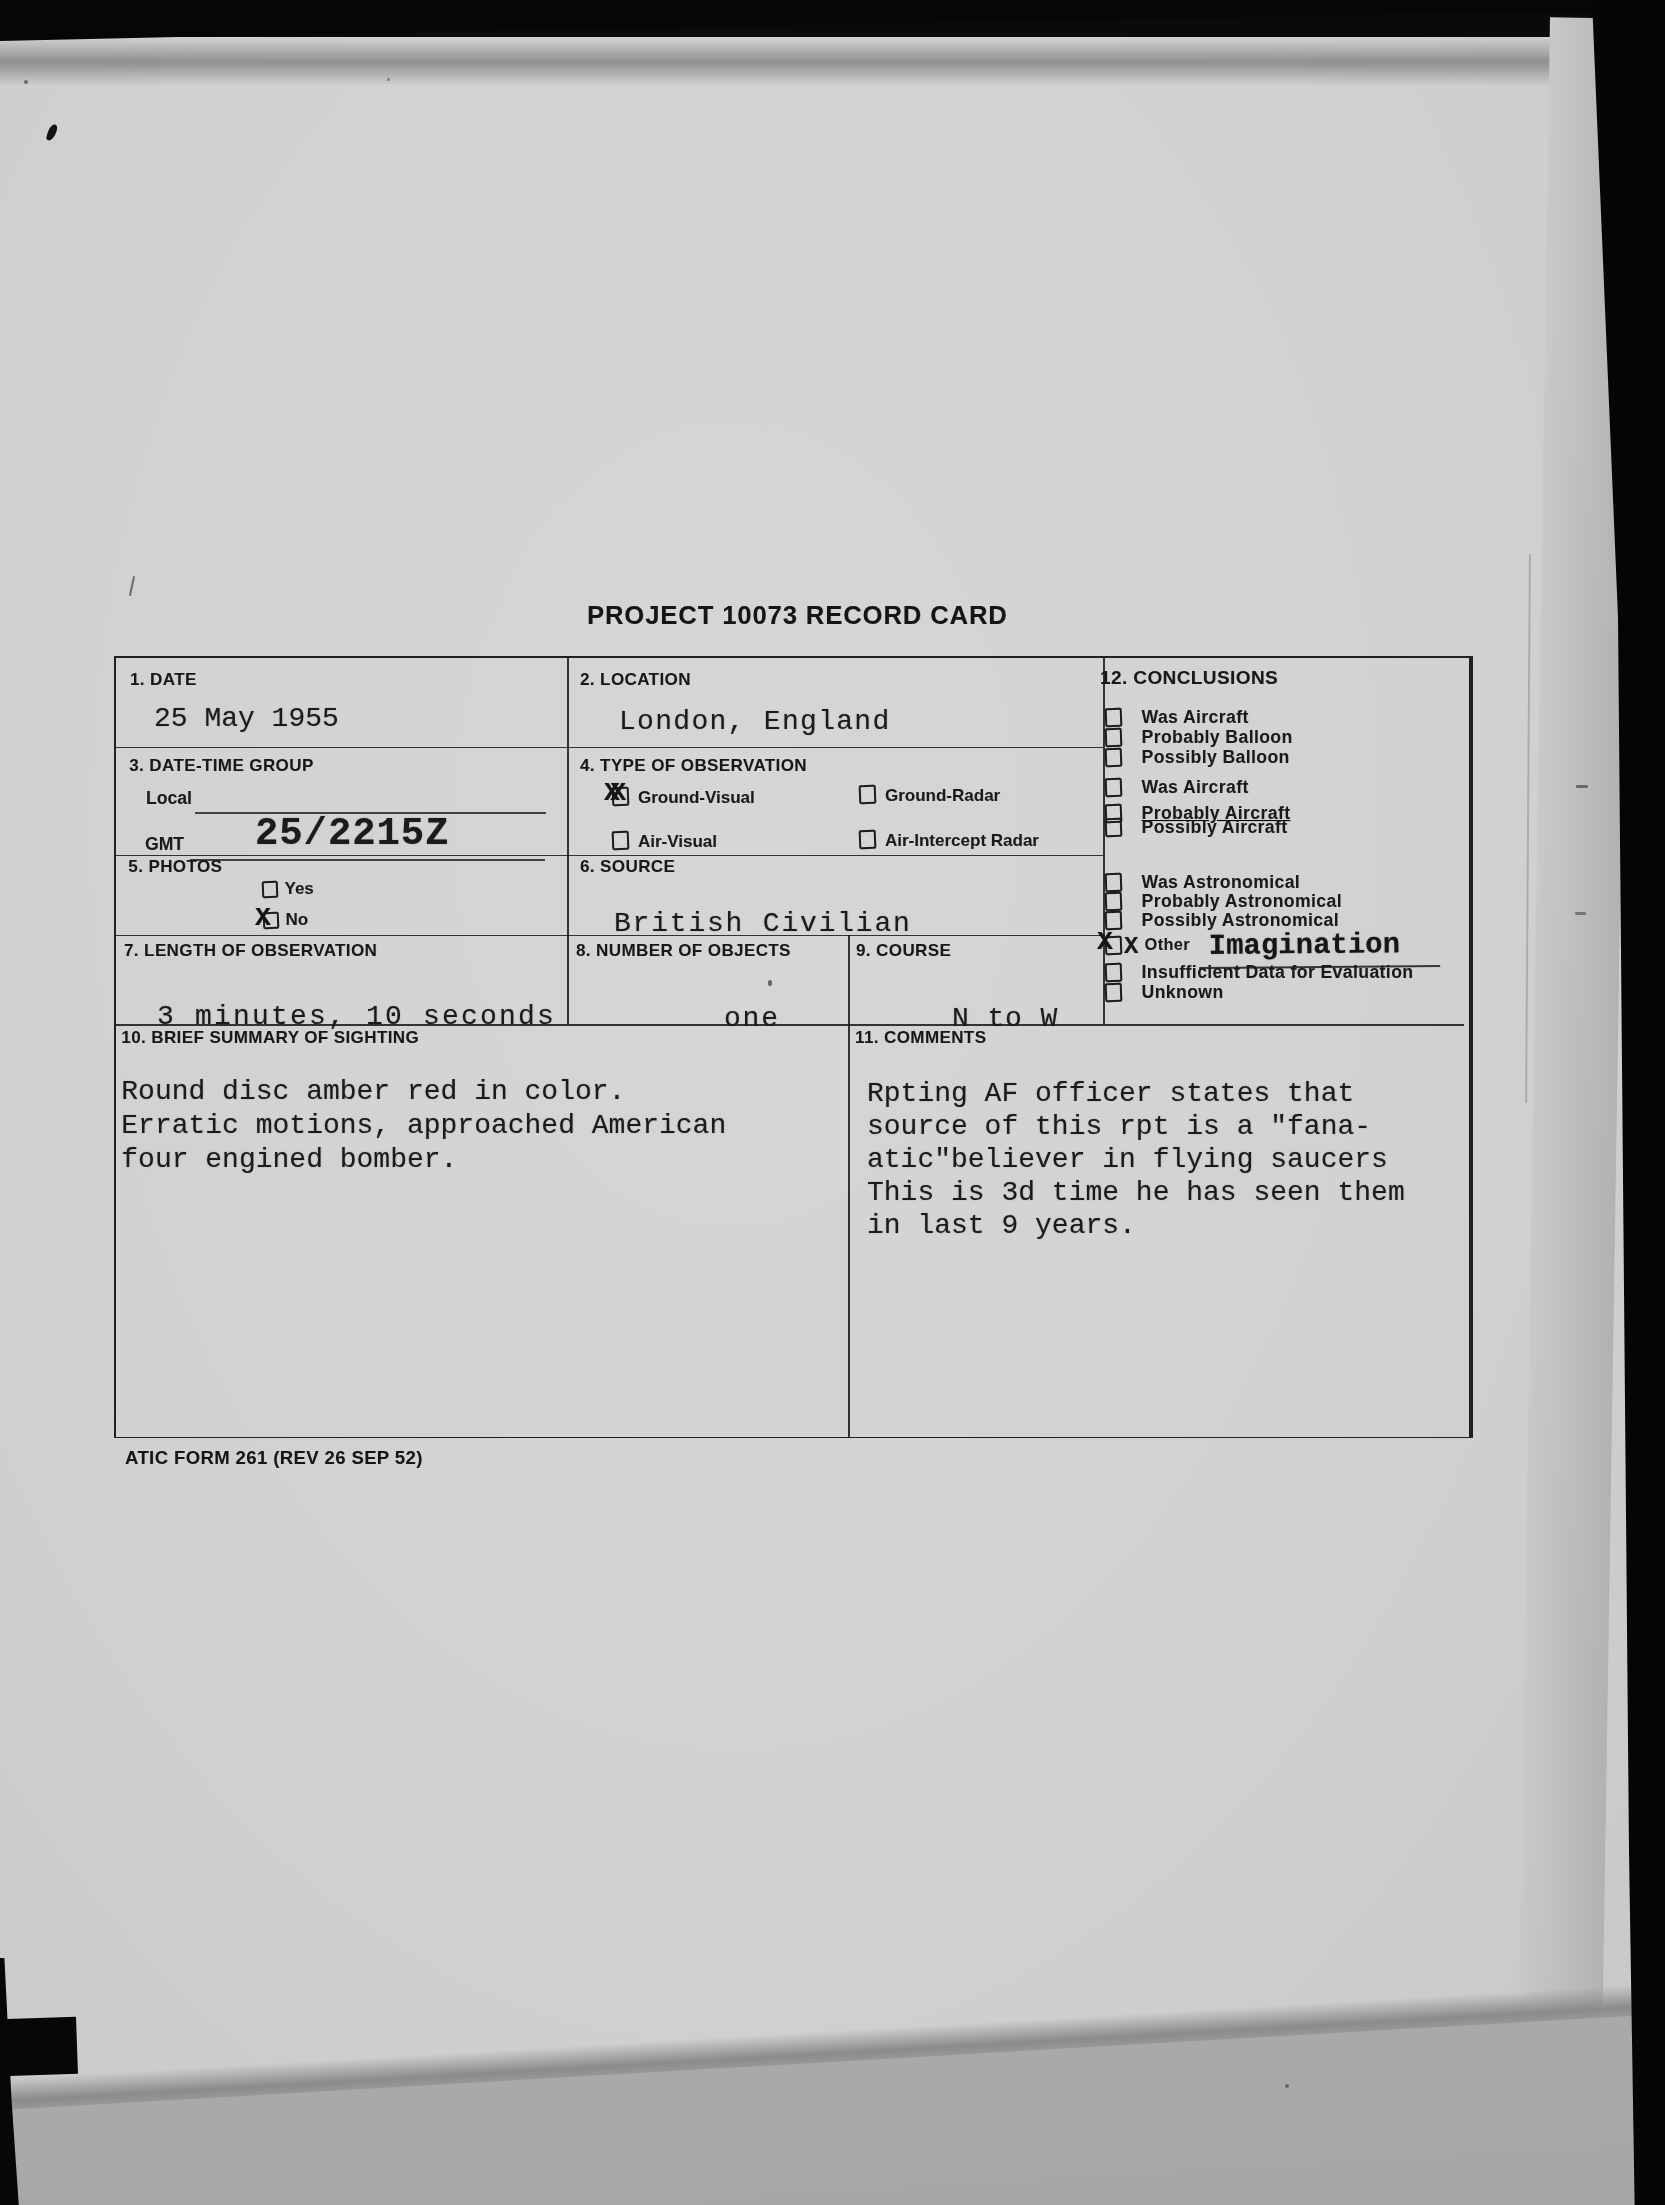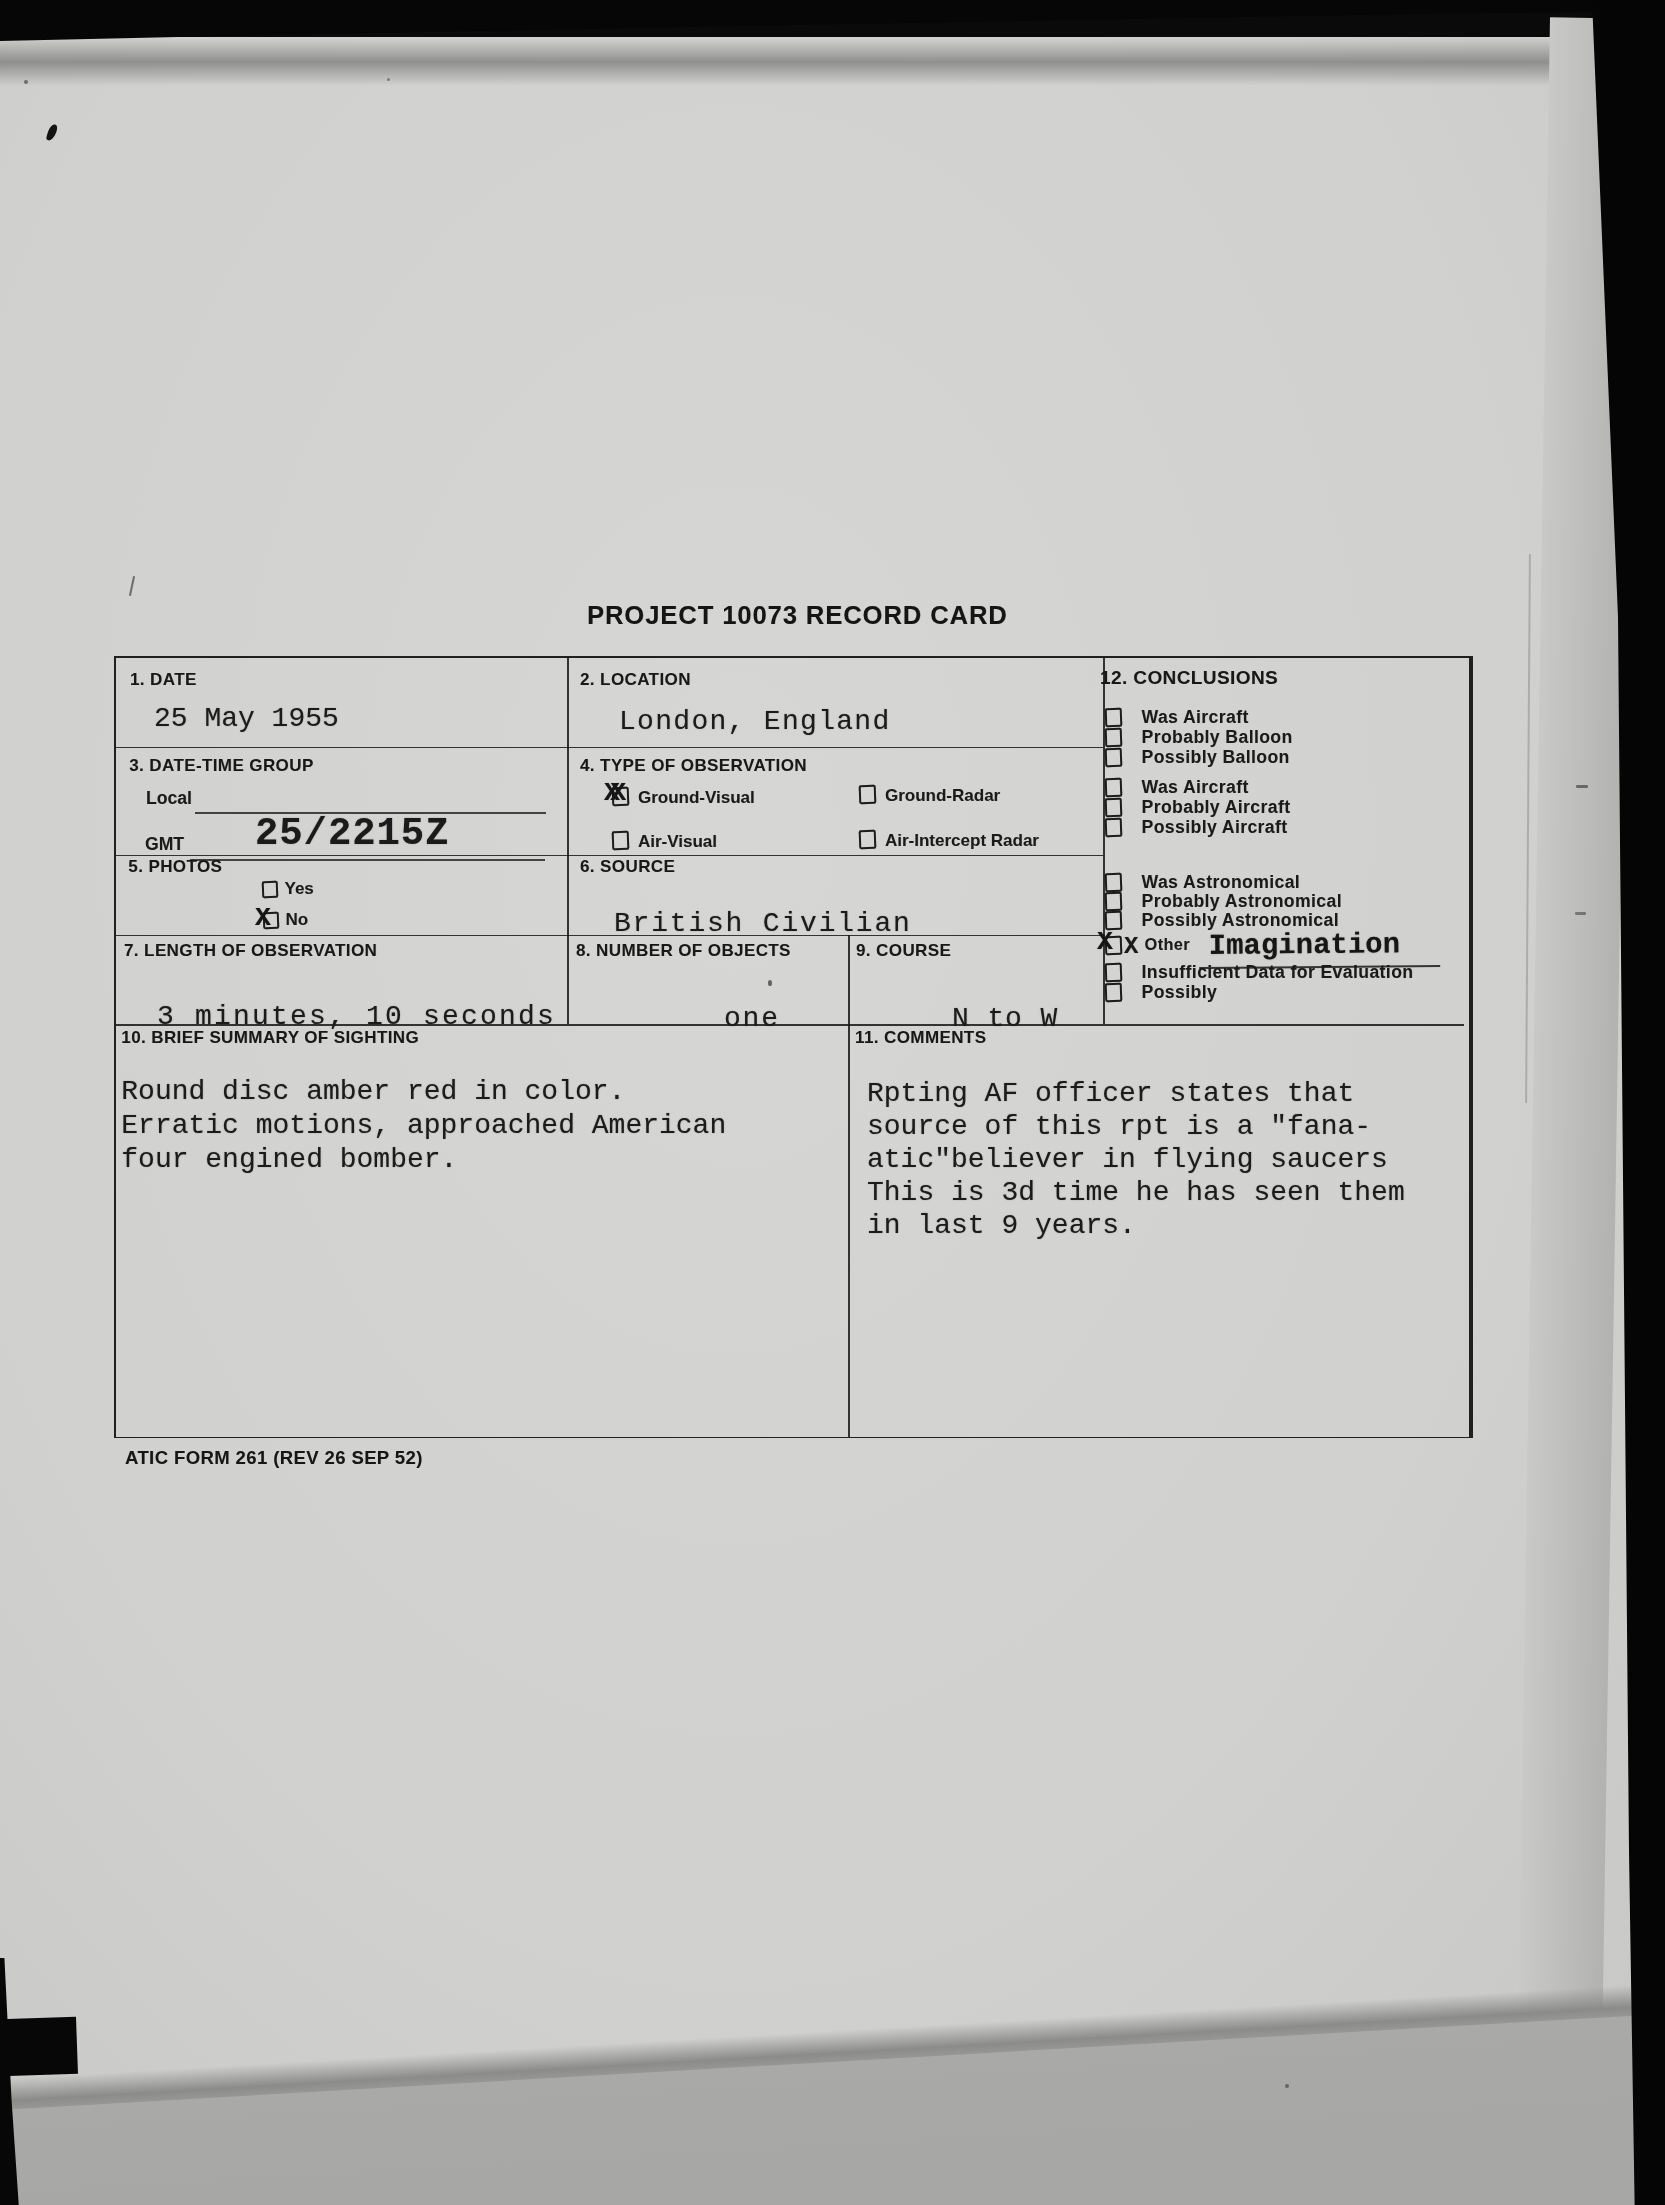--- a/index.html
+++ b/index.html
@@ -106,21 +106,21 @@
   .c5opts .opt .cbx{width:11.5px;height:13.2px;}
   .c5opts .opt:nth-child(1){left:146px;top:223px;}
   .c5opts .opt:nth-child(2){left:147px;top:254px;}
   .c5opts .olabel{margin-left:7px;margin-top:-1.8px;}
   .c12head{position:absolute;left:984px;top:8.8px;font-weight:700;font-size:19px;letter-spacing:0.4px;
            color:#181818;text-shadow:0.4px 0.4px 0 rgba(0,0,0,.2);}
   .c12opts .opt{left:989px;}
   .c12opts .olabel{margin-left:19.4px;margin-top:-0.9px;font-size:17.6px;letter-spacing:0.4px;}
   .c12opts .opt:nth-child(1){top:50px;} .c12opts .opt:nth-child(2){top:70px;}
   .c12opts .opt:nth-child(3){top:90px;} .c12opts .opt:nth-child(4){top:120px;}
-  .c12opts .opt:nth-child(5){top:140px;} .c12opts .opt:nth-child(6){top:160px;}
+  .c12opts .opt:nth-child(5){top:146px;text-decoration:underline;} .c12opts .opt:nth-child(6){top:160px;}
   .c12opts .opt:nth-child(7){top:215px;} .c12opts .opt:nth-child(8){top:234px;}
   .c12opts .opt:nth-child(9){top:253px;} .c12opts .opt:nth-child(10){top:278px;}
   .c12opts .opt:nth-child(11){top:305px;} .c12opts .opt:nth-child(12){top:325px;}
   .xmark2{font-family:"Liberation Mono",monospace;font-weight:700;font-size:24px;color:#1a1a1a;
           margin-left:1.8px;margin-top:-3.5px;text-shadow:0 0 0.9px rgba(0,0,0,.4);}
   .c12opts .opt.other .olabel{margin-left:6.2px;font-size:16.3px;}
   .oval{font-family:"Liberation Mono",monospace;font-size:29px;font-weight:700;color:#161616;
         margin-left:8.8px;margin-top:-7px;padding:0 15px 3.5px 9.7px;min-width:216px;
         border-bottom:2.2px solid rgba(25,25,25,.85);transform:rotate(-0.5deg);
         text-shadow:0 0 1.3px rgba(15,15,15,.4);white-space:nowrap;}
@@ -303,21 +303,21 @@
         <div class="opt">
           <span class="boxwrap">
             <span class="cbx"></span>
           </span>
           <span class="olabel">Insufficient Data for Evaluation</span>
         </div>
         <div class="opt">
           <span class="boxwrap">
             <span class="cbx"></span>
           </span>
-          <span class="olabel">Possibly</span>
+          <span class="olabel">Unknown</span>
         </div>
       </div>
   </div>
 
   <div class="artifact ink-comma"></div>
   <div class="artifact pencil-slash"></div>
   <div class="artifact scr-vline"></div>
   <div class="artifact tick1"></div>
   <div class="artifact tick2"></div>
   <div class="artifact dot-one"></div>

